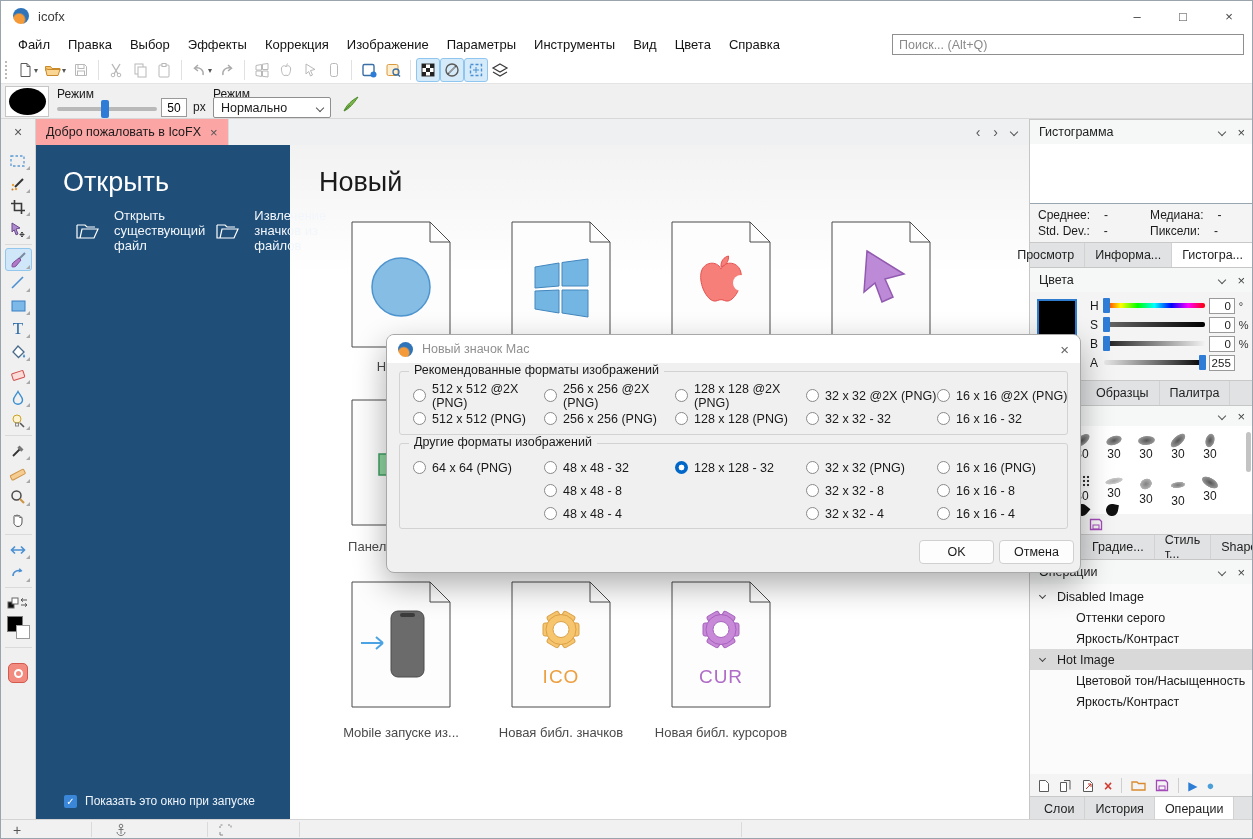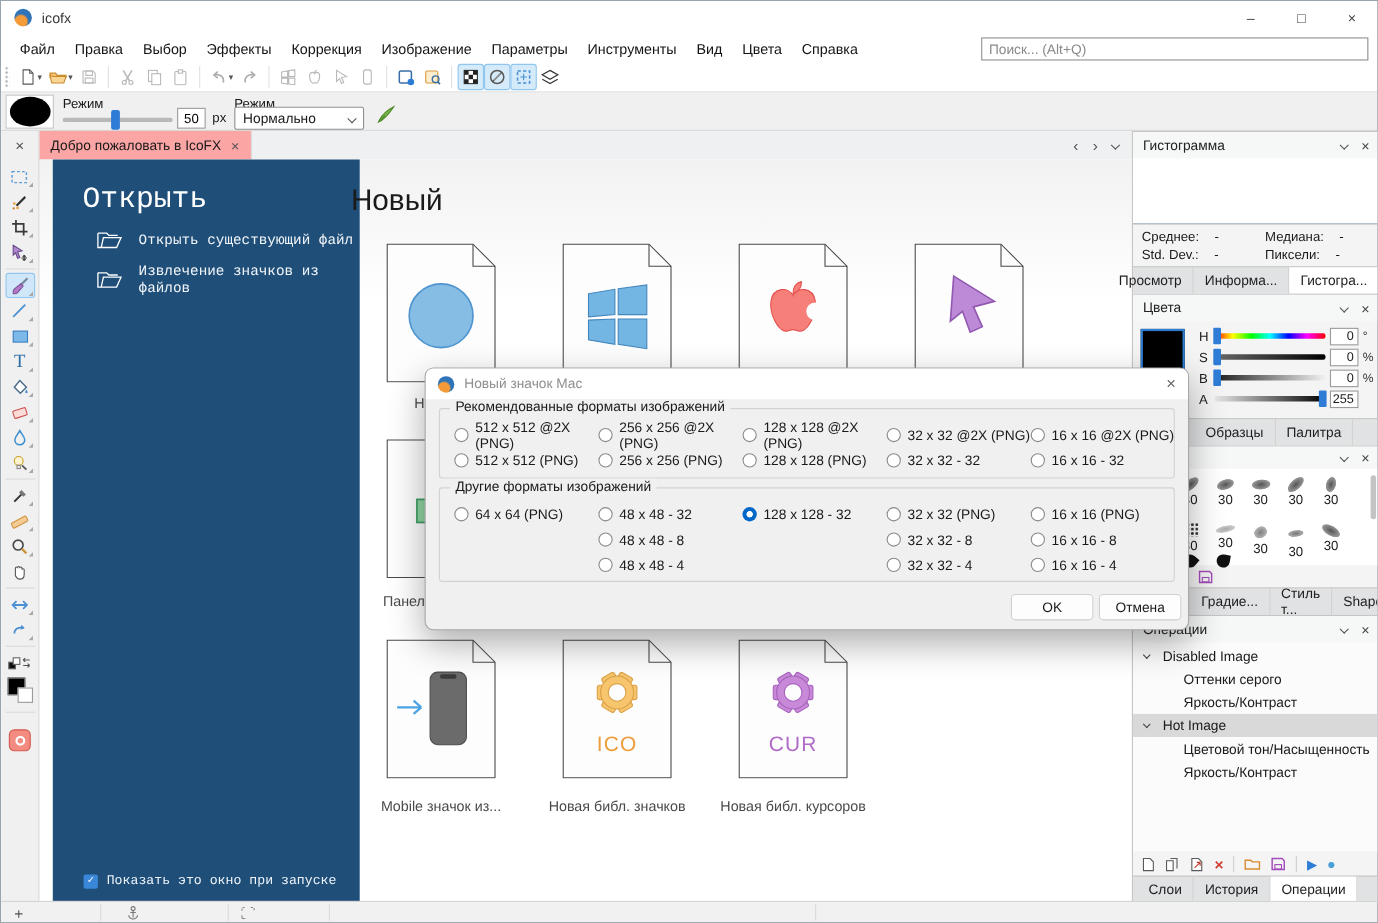--- a/index.html
+++ b/index.html
@@ -55,23 +55,23 @@
   .bg-sq{position:absolute;left:11px;top:9px;width:14px;height:14px;background:#fff;border:1px solid #9a9a9a;}
   .red-o{width:20px;height:20px;border-radius:5px;background:#f28b80;border:1px solid #d4594e;display:flex;align-items:center;justify-content:center;margin-top:12px;}
   .red-o .ring{width:9px;height:9px;border:2.5px solid #fff;border-radius:50%;}
   
   .tabbar{position:absolute;left:35px;top:118px;width:993px;height:26px;background:#eef0f1;}
   .tab-active{height:26px;background:#fca5a5;display:inline-flex;align-items:center;padding:0 10px;gap:9px;font-size:12.5px;border-right:1px solid #dcdcdc;}
   .tab-close{color:#555;font-size:13px;}
   .tab-nav{position:absolute;right:12px;top:0;height:26px;display:flex;align-items:center;gap:13px;}
   
   .content{position:absolute;left:35px;top:144px;width:993px;height:676px;background:linear-gradient(180deg,#f2f2f2,#ffffff 130px);}
-  .bluepanel{position:absolute;left:12px;top:0;width:279px;height:676px;background:#1f4e79;color:#fff;font-family:Liberation Mono, monospace;}
+  .bluepanel{position:absolute;left:0;top:0;width:254px;height:676px;background:#1f4e79;color:#fff;}
   .open-title{position:absolute;left:27px;top:22px;font-size:27px;color:#fff;}
-  .open-items{position:absolute;left:40px;top:63px;display:flex;flex-direction:column;gap:11px;}
+  .open-items{position:absolute;left:40px;top:63px;display:flex;flex-direction:row;gap:11px;}
   .open-item{display:flex;align-items:center;gap:12px;font-size:13px;color:#f2f6fa;}
   .startup-check{position:absolute;left:28px;bottom:13px;display:flex;align-items:center;gap:8px;font-size:12px;color:#eef4fa;}
   .cb{width:13px;height:13px;background:#3a87d9;border-radius:2px;display:flex;align-items:center;justify-content:center;color:#fff;font-size:10px;}
   .new-title{position:absolute;left:283px;top:22px;font-size:27px;color:#1a1a1a;}
   .card{position:absolute;width:100px;height:127px;}
   .card-label{position:absolute;font-size:13px;color:#4a4a4a;text-align:center;}
   .gear-text{font-size:19px;letter-spacing:1px;}
   
   .panel{position:absolute;left:1028px;width:225px;background:#f4f4f4;border-left:1px solid #c6c6c6;border-top:1px solid #c6c6c6;}
   .phead{height:24px;display:flex;align-items:center;padding:0 9px;font-size:12.5px;color:#222;background:#f6f7f7;}
@@ -609,21 +609,21 @@
           <g>
             <rect x="32" y="42" width="36" height="13" rx="2" fill="#c88ad8" stroke="#a762bd" transform="rotate(0 50 48)"></rect>
             <rect x="32" y="42" width="36" height="13" rx="2" fill="#c88ad8" stroke="#a762bd" transform="rotate(60 50 48.5)"></rect>
             <rect x="32" y="42" width="36" height="13" rx="2" fill="#c88ad8" stroke="#a762bd" transform="rotate(120 50 48.5)"></rect>
             <circle cx="50" cy="48.5" r="15" fill="#c88ad8" stroke="#a762bd"></circle>
             <circle cx="50" cy="48.5" r="8" fill="#fdfdfd" stroke="#a762bd"></circle>
             <text x="50" y="102" text-anchor="middle" class="gear-text" fill="#b06cc7" font-family="Liberation Sans, sans-serif">CUR</text>
           </g>
         </svg>
     </div>
-    <div class="card-label" style="left:305px;top:580px;width:120px;">Mobile значок из...</div>
+    <div class="card-label" style="left:305px;top:580px;width:120px;">Mobile запуске из...</div>
     <div class="card-label" style="left:455px;top:580px;width:140px;">Новая библ. значков</div>
     <div class="card-label" style="left:612px;top:580px;width:146px;">Новая библ. курсоров</div>
   </div>
 
   <div class="panel" style="top:118px;height:148px;">
     <div class="phead">
       <span>Гистограмма</span>
       <span class="chev"></span>
       <span class="pclose">×</span>
     </div>

